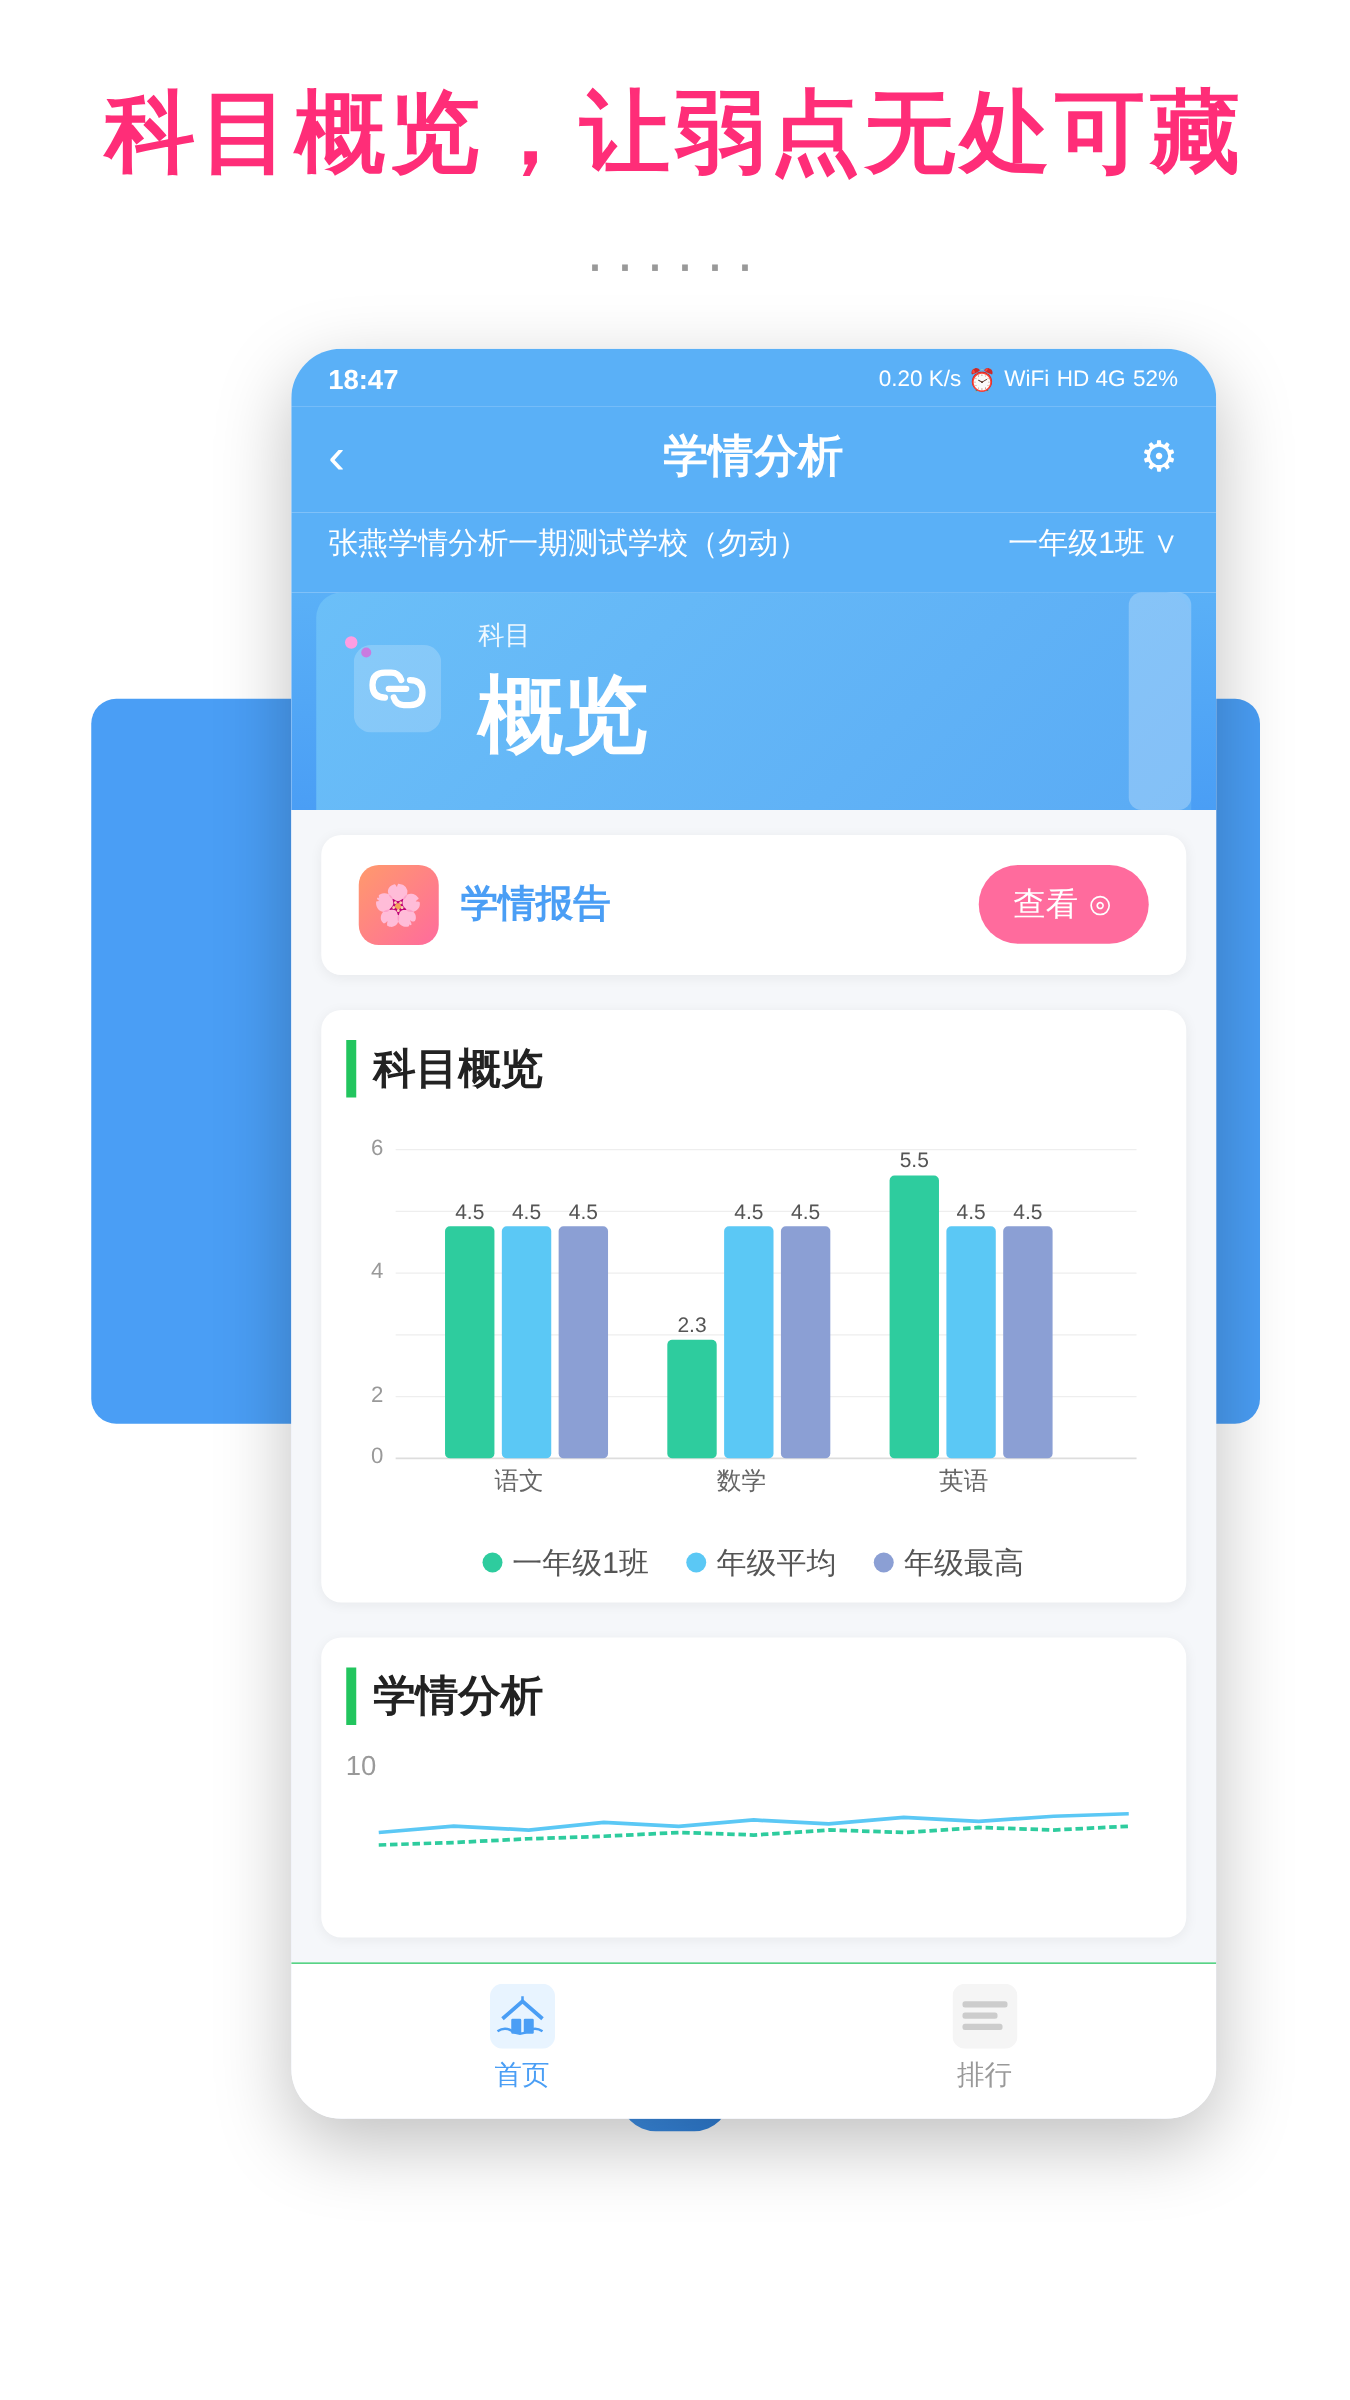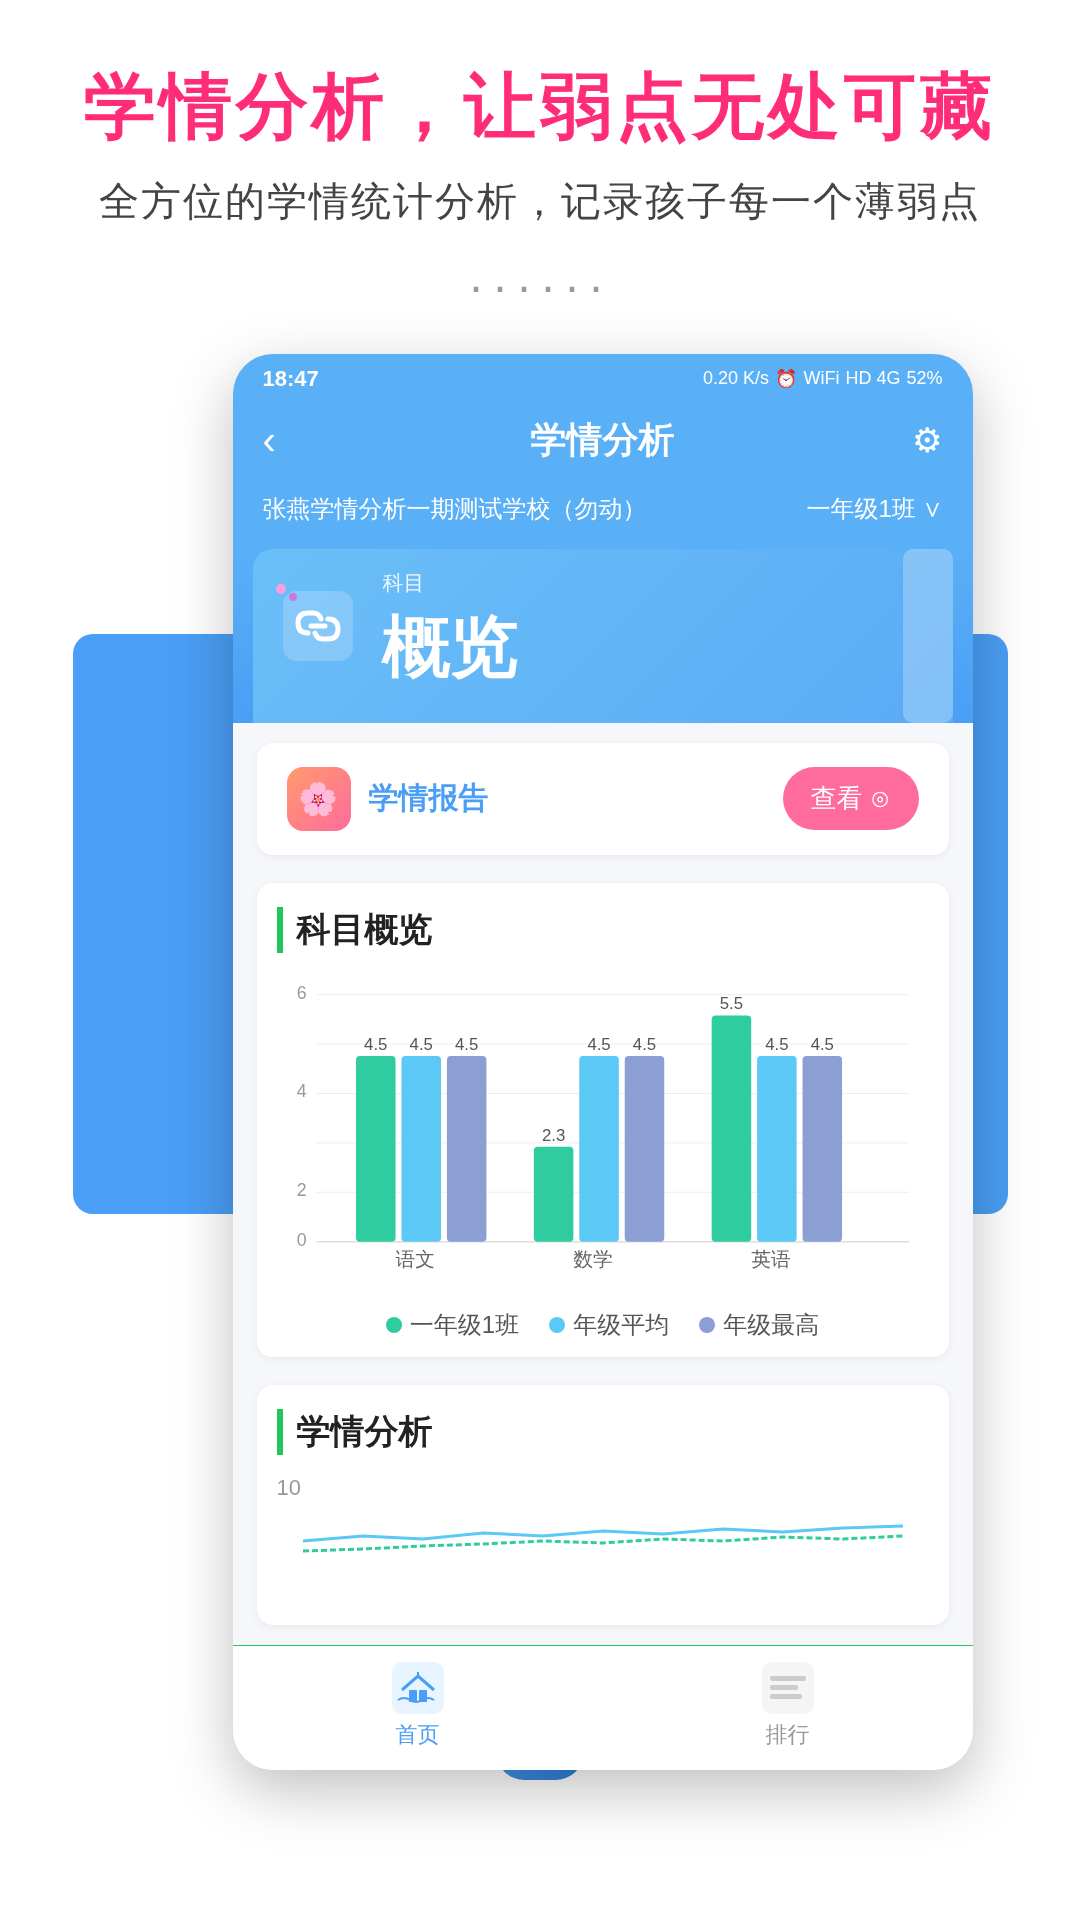--- a/index.html
+++ b/index.html
@@ -209,21 +209,21 @@
       align-items: center;
       gap: 8px;
     }
 
     
     .section-title {
       font-size: 34px;
       font-weight: 700;
       color: #222;
       margin-bottom: 20px;
-      border-left: 6px solid #22c55e;
+      border-left: 8px solid #22c55e;
       padding-left: 14px;
     }
 
     
     .chart-container {
       background: white;
       border-radius: 16px;
       padding: 24px 20px 16px;
       margin-bottom: 28px;
       box-shadow: 0 2px 10px rgba(0,0,0,0.06);
@@ -299,22 +299,21 @@
       font-weight: 700;
       padding: 10px 28px;
       border-radius: 50px;
       font-style: italic;
     }
   </style>
 </head>
 <body>
 
 <div class="headline-area">
-  <div class="headline-title">学情分析，让弱点无处可藏</div>
-  <div class="headline-sub">全方位的学情统计分析，记录孩子每一个薄弱点</div>
+  <div class="headline-title">科目概览，让弱点无处可藏</div>
   <div class="dots-row">······</div>
 </div>
 
 <div class="phone-wrapper">
   <div class="blue-side-left"></div>
   <div class="blue-side-right"></div>
 
   <div class="phone-frame">
 
     <div class="status-bar">

